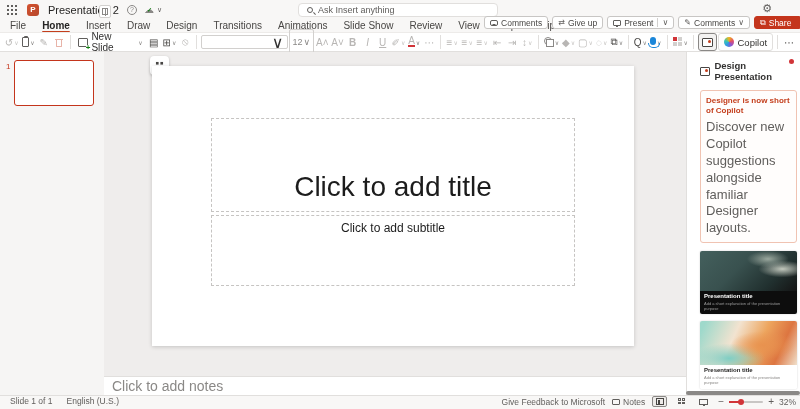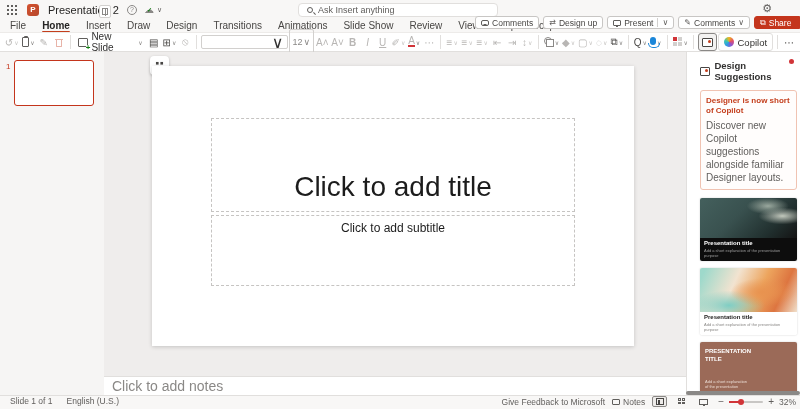--- a/index.html
+++ b/index.html
@@ -91,21 +91,21 @@
   .notesbar { position:absolute; left:104px; top:376px; width:582px; height:19px; background:#fff; border-top:1px solid #e1dfdd; display:flex; align-items:center; }
   .notesbar span { font-size:14px; color:#8a8886; margin-left:8px; }
 
   
   .rightpanel { position:absolute; left:686px; top:52px; width:114px; height:343px; background:#fff; border-left:1px solid #e1dfdd; }
   .dp-head { display:flex; align-items:center; gap:4px; padding:8px 0 6px 13px; position:relative; }
   .dp-head .ttl { font-size:9.5px; font-weight:bold; color:#323130; }
   .reddot { position:absolute; right:6px; top:7px; width:5px; height:5px; background:#d13438; border-radius:50%; }
   .notice { margin:2px 3px 8px 13px; width:97px; border:1px solid #f0c3b2; border-radius:3px; padding:5px 5px; background:#fffdfc; }
   .notice .nt { font-size:8px; font-weight:bold; color:#c43e1c; line-height:1.25; }
-  .notice .nb { font-size:10px; color:#605e5c; line-height:1.3; margin-top:3px; }
+  .notice .nb { font-size:13px; color:#605e5c; line-height:1.3; margin-top:3px; }
   .sug { margin:0 3px 7px 13px; width:97px; border-radius:2px; overflow:hidden; box-shadow:0 0 2px rgba(0,0,0,.2); position:relative; }
   .sug .img { width:97px; }
   .cap { padding:2px 4px 3px 4px; }
   .cap .ct { font-size:6px; font-weight:bold; line-height:1.3; }
   .cap .cs { font-size:4px; line-height:1.3; }
   .s1 .img { height:40px; background:
       radial-gradient(ellipse 30px 12px at 70% 20%, #9aa89e 0%, transparent 70%),
       radial-gradient(ellipse 40px 14px at 85% 45%, #c2c8bd 0%, transparent 60%),
       linear-gradient(135deg,#44605d 0%, #39514f 40%, #21302f 75%, #141414 100%); }
   .s1 .cap { background:#0d0d0d; } .s1 .ct { color:#fff; } .s1 .cs { color:#9a9a9a; }
@@ -185,21 +185,21 @@
     <div class="tab">Script Lab</div>
   </div>
 
   <div class="hdr-actions">
     <div class="pill">
       <span class="bubble"></span>
       <span>Comments</span>
     </div>
     <div class="pill">
       <span class="pic">⇄</span>
-      <span>Design up</span>
+      <span>Give up</span>
     </div>
     <div class="pill">
       <span class="monitor"></span>
       <span>Present</span>
       <span class="sep"></span>
       <span class="pic">∨</span>
     </div>
     <div class="pill">
       <span class="pic">✎</span>
       <span>Comments</span>
@@ -318,21 +318,21 @@
     </div>
   </div>
 
   <div class="notesbar">
     <span>Click to add notes</span>
   </div>
 
   <div class="rightpanel">
     <div class="dp-head">
       <span class="des-ic"></span>
-      <span class="ttl">Design Suggestions</span>
+      <span class="ttl">Design Presentation</span>
       <span class="reddot"></span>
     </div>
     <div class="notice">
       <div class="nt">Designer is now short of Copilot</div>
       <div class="nb">Discover new Copilot suggestions alongside familiar Designer layouts.</div>
     </div>
     <div class="sug s1">
       <div class="img"></div>
       <div class="cap">
         <div class="ct">Presentation title</div>

